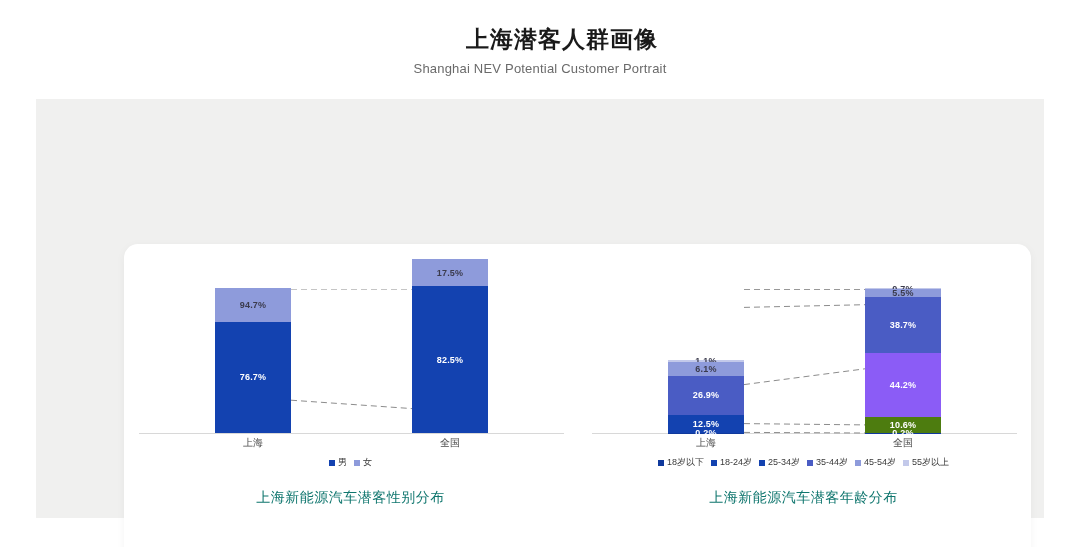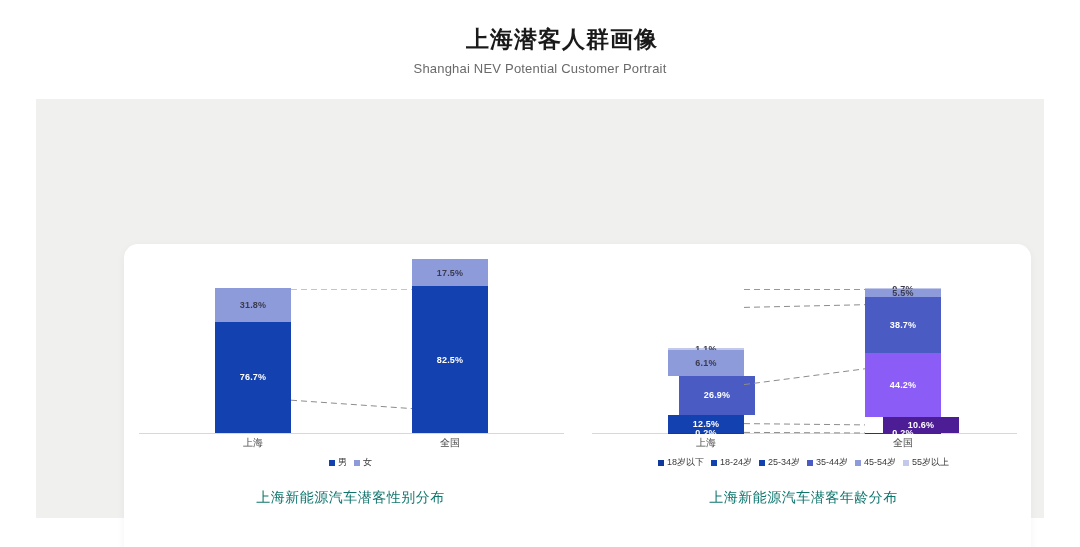--- a/index.html
+++ b/index.html
@@ -207,21 +207,21 @@
 </div>
 
 <div class="gray-panel">
   <div class="white-card">
     <div class="charts-row" id="charts-row">
         <div class="chart-block">
           <div class="plot">
             <div class="axis-line" style="background: rgb(216, 216, 216);"></div>
             <div class="bar left-bar">
               <div class="seg" style="height: 33.785px; background: rgb(142, 155, 219);">
-                <span class="seg-label on-light">31.8%</span>
+                <span class="seg-label on-light">94.7%</span>
               </div>
               <div class="seg" style="height: 111.215px; background: rgb(19, 66, 176);">
                 <span class="seg-label on-dark">76.7%</span>
               </div>
             </div>
             <div class="bar right-bar">
               <div class="seg" style="height: 27px; background: rgb(142, 155, 219);">
                 <span class="seg-label on-light">17.5%</span>
               </div>
               <div class="seg" style="height: 147px; background: rgb(19, 66, 176);">
@@ -249,24 +249,24 @@
           </div>
           <div class="caption">上海新能源汽车潜客性别分布</div>
         </div>
         <div class="chart-block">
           <div class="plot">
             <div class="axis-line" style="background: rgb(216, 216, 216);"></div>
             <div class="bar left-bar">
               <div class="seg tiny" style="height: 1.595px; background: rgb(195, 201, 234);">
                 <span class="seg-label on-light">1.1%</span>
               </div>
-              <div class="seg tiny" style="height: 26px; background: rgb(142, 155, 219);">
+              <div class="seg tiny" style="height: 14px; background: rgb(142, 155, 219);">
                 <span class="seg-label on-light">6.1%</span>
               </div>
-              <div class="seg" style="height: 39.005px; background: rgb(74, 92, 196); margin-left: 11px;">
+              <div class="seg" style="height: 39.005px; background: rgb(74, 92, 196);">
                 <span class="seg-label on-dark">26.9%</span>
               </div>
               <div class="seg" style="height: 18.125px; background: rgb(19, 66, 176);">
                 <span class="seg-label on-dark">12.5%</span>
               </div>
               <div class="seg tiny" style="height: 0.29px; background: rgb(16, 57, 156);">
                 <span class="seg-label on-dark">0.2%</span>
               </div>
             </div>
             <div class="bar right-bar">
@@ -275,21 +275,21 @@
               </div>
               <div class="seg tiny" style="height: 8.12px; background: rgb(142, 155, 219);">
                 <span class="seg-label on-light">5.5%</span>
               </div>
               <div class="seg" style="height: 56.115px; background: rgb(74, 92, 196);">
                 <span class="seg-label on-dark">38.7%</span>
               </div>
               <div class="seg" style="height: 64.09px; background: #8b5cf6;">
                 <span class="seg-label on-dark">44.2%</span>
               </div>
-              <div class="seg" style="height: 15.37px; background: #4c1d95; margin-left: 18px;">
+              <div class="seg" style="height: 15.37px; background: #4d7c0f;">
                 <span class="seg-label on-dark">10.6%</span>
               </div>
               <div class="seg tiny" style="height: 0.29px; background: rgb(16, 57, 156);">
                 <span class="seg-label on-dark">0.2%</span>
               </div>
             </div>
             <svg class="connectors" width="425" height="145">
               <line x1="152" y1="0.0" x2="273" y2="0.0" stroke="#8c8c8c" stroke-width="1" stroke-dasharray="6,4"></line>
               <line x1="152" y1="143.4" x2="273" y2="144.0" stroke="#8c8c8c" stroke-width="1" stroke-dasharray="6,4"></line>
               <line x1="152" y1="134.6" x2="273" y2="135.9" stroke="#8c8c8c" stroke-width="1" stroke-dasharray="6,4"></line>

